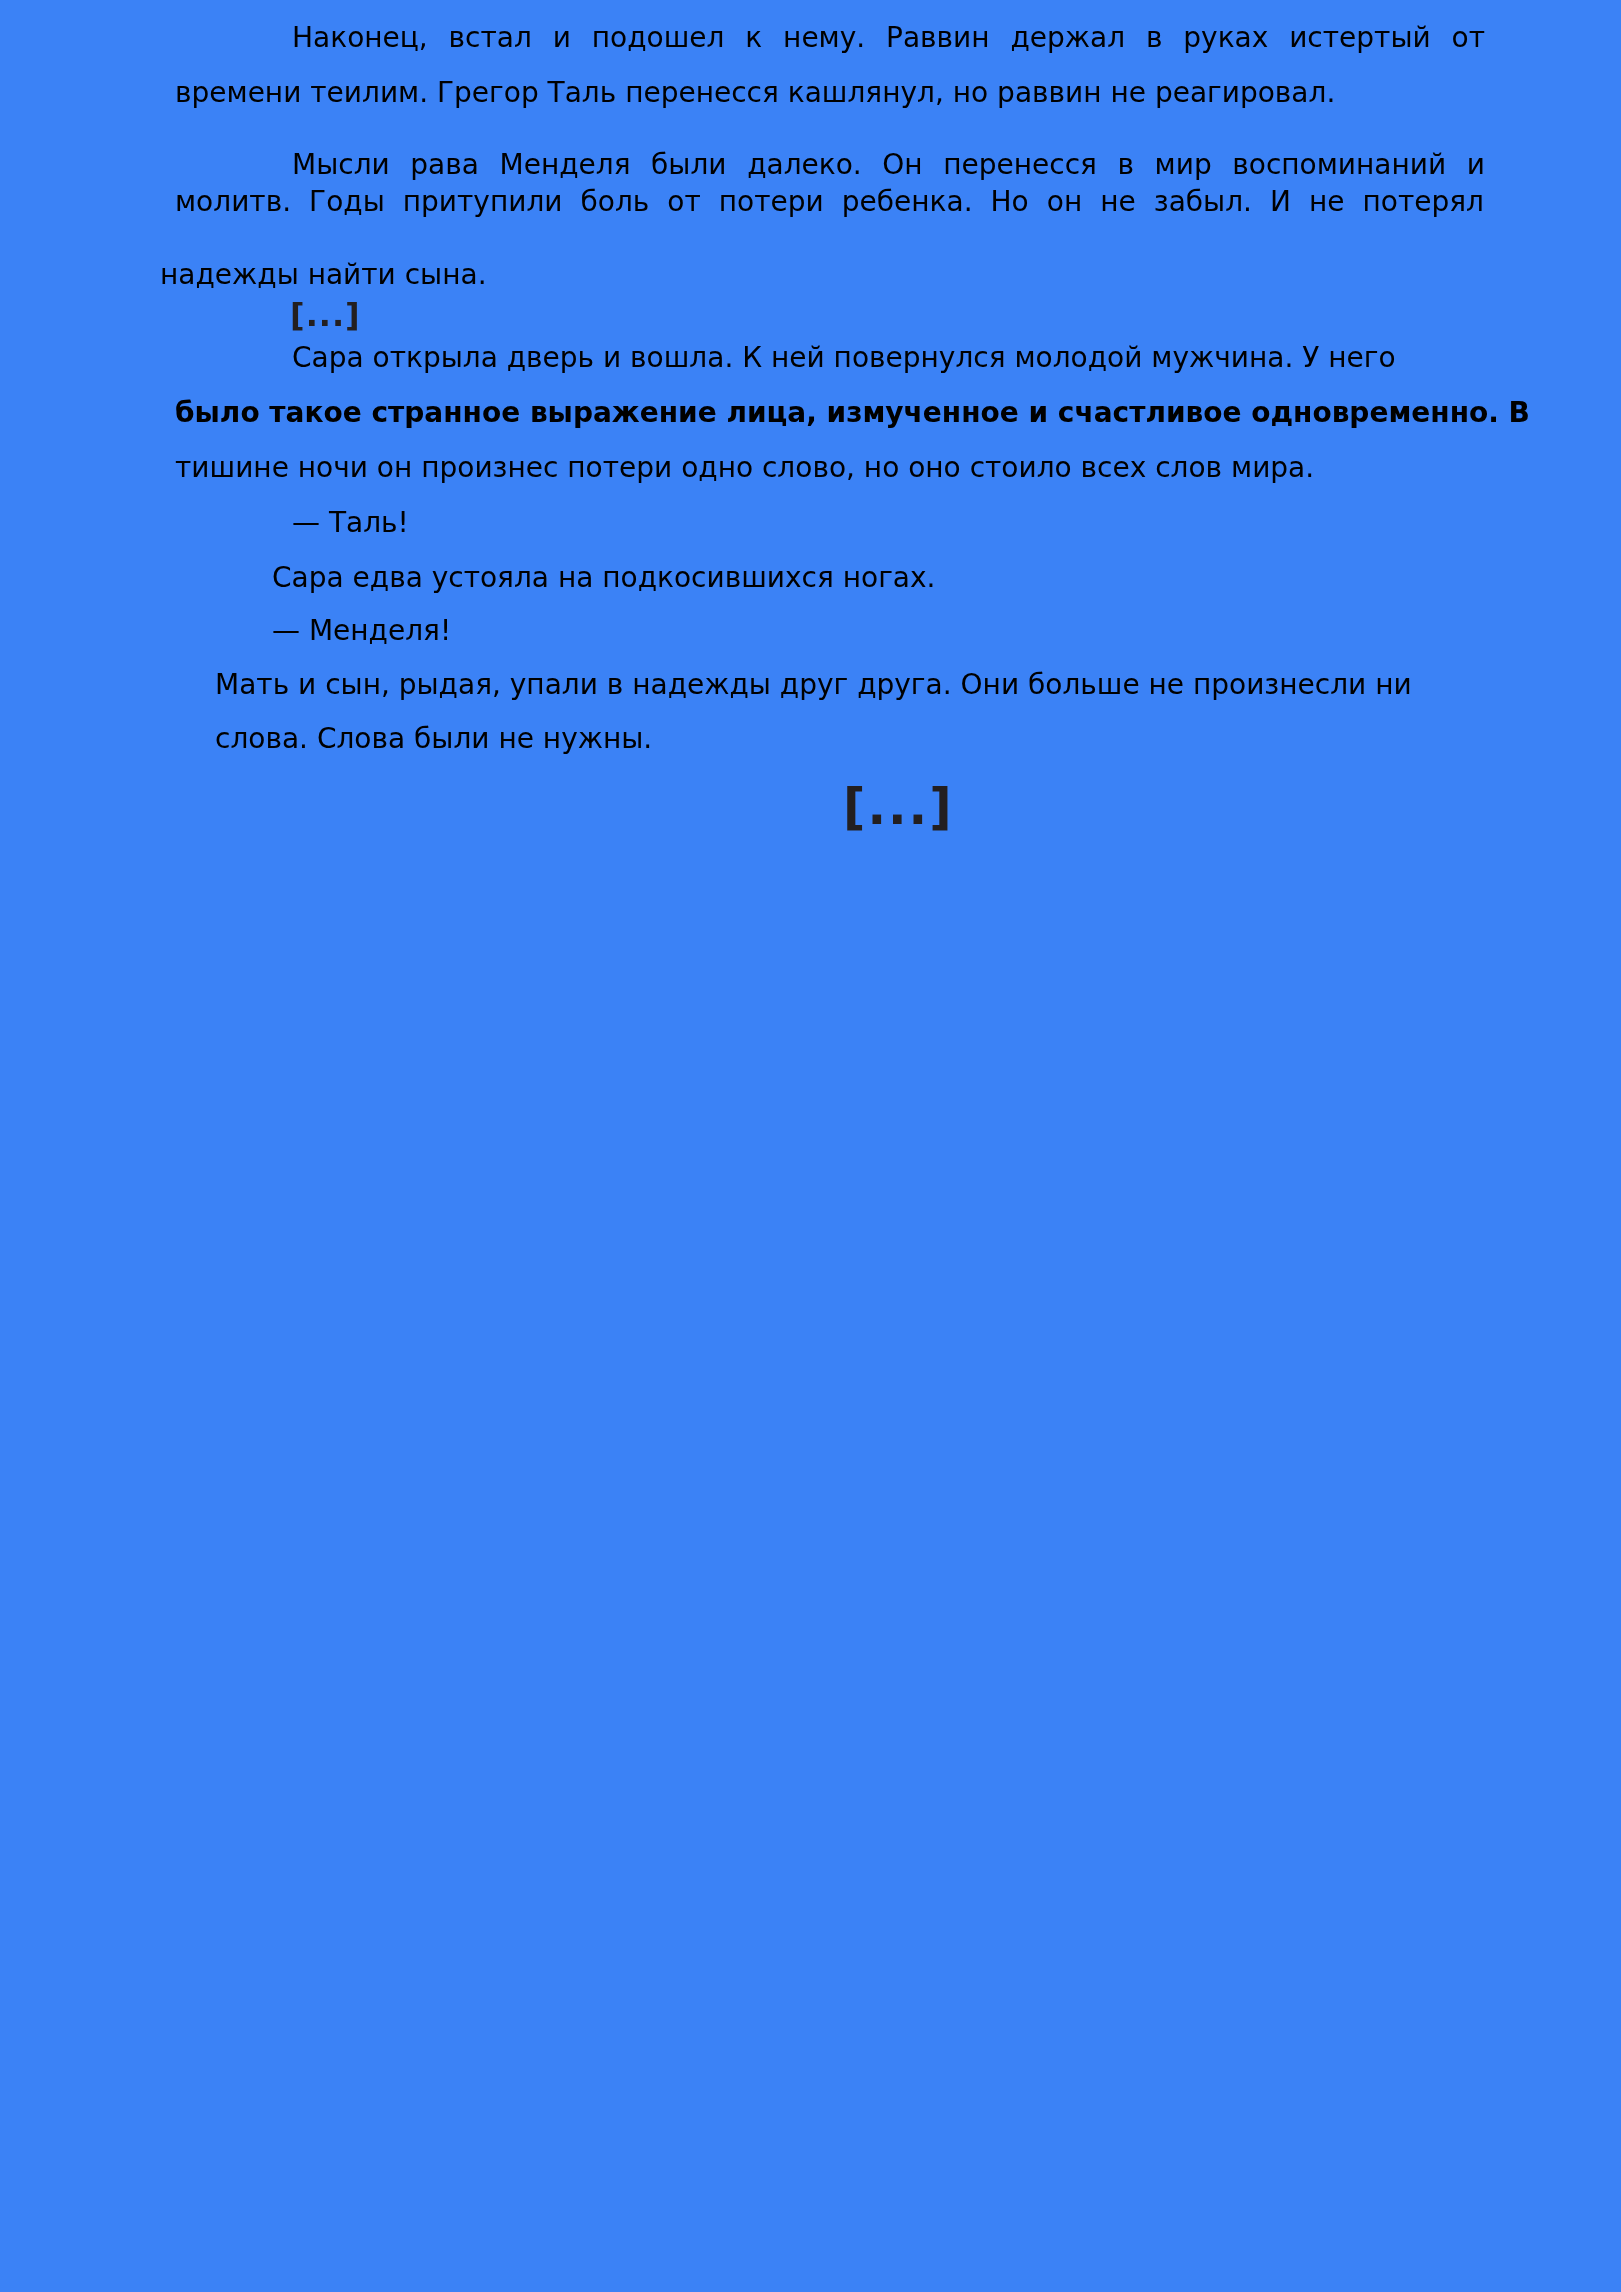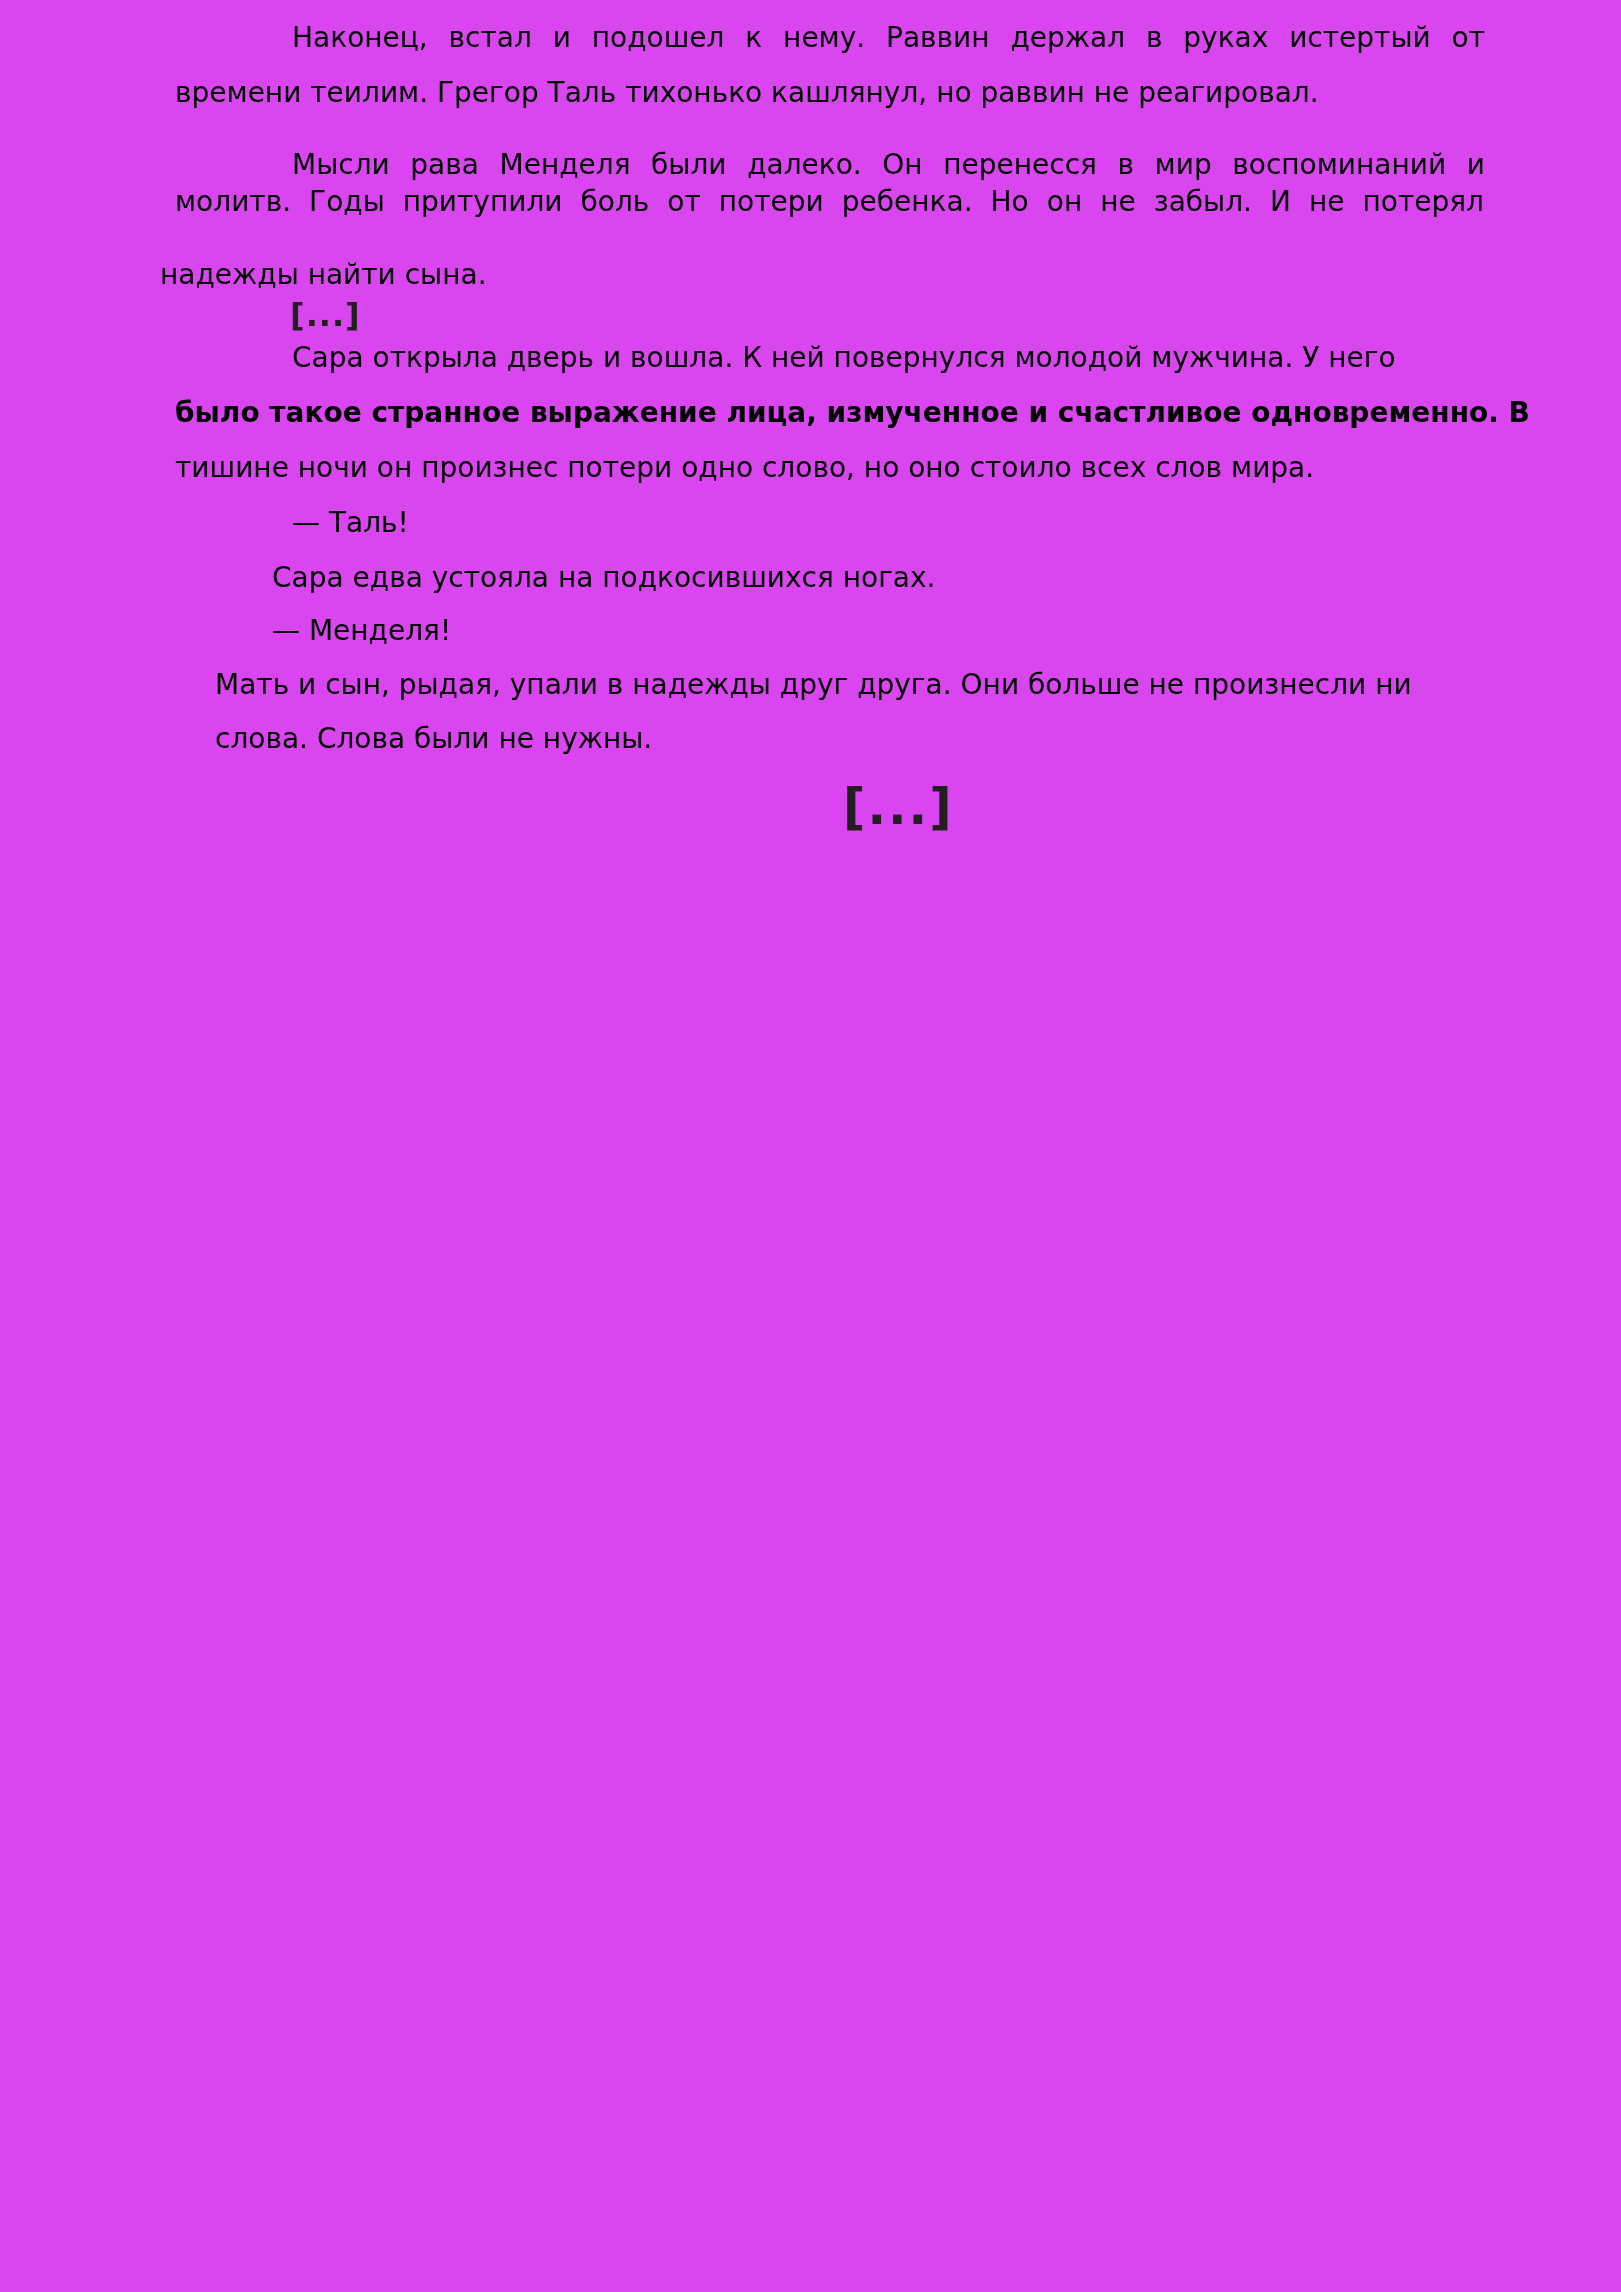--- a/index.html
+++ b/index.html
@@ -13,21 +13,21 @@
       position: relative;
       overflow: hidden;
       font-family: "DejaVu Sans", sans-serif;
       color: #000000;
     }
     .page {
       position: absolute;
       left: 0; top: 0;
       width: 1621px;
       height: 2293px;
-      background: #d946ef;
+      background: #3b82f6;
     }
     .line {
       position: absolute;
       font-size: 28px;
       line-height: 28px;
       white-space: nowrap;
       color: #000000;
     }
     .line.justify {
       white-space: normal;
@@ -54,21 +54,21 @@
       color: #231f20;
       letter-spacing: 2px;
     }
   </style>
 </head>
 <body>
 
 <div class="page">
 
   <div class="line justify" style="left:292px; top:23.5px; width:1193px;">Наконец, встал и подошел к нему. Раввин держал в руках истертый от</div>
-  <div class="line" style="left:175px; top:79px;">времени теилим. Грегор Таль тихонько кашлянул, но раввин не реагировал.</div>
+  <div class="line" style="left:175px; top:79px;">времени теилим. Грегор Таль перенесся кашлянул, но раввин не реагировал.</div>
 
   <div class="line justify" style="left:292px; top:151px; width:1193px;">Мысли рава Менделя были далеко. Он перенесся в мир воспоминаний и</div>
   <div class="line justify" style="left:175px; top:188px; width:1309px;">молитв. Годы притупили боль от потери ребенка. Но он не забыл. И не потерял</div>
   <div class="line" style="left:160px; top:243px;margin-top:18px;">надежды найти сына.</div>
 
   <div class="ellipsis-small">[...]</div>
 
   <div class="line" style="left:292px; top:344px;">Сара открыла дверь и вошла. К ней повернулся молодой мужчина. У него</div>
   <div class="line" style="left:175px; top:399px;font-weight:bold;">было такое странное выражение лица, измученное и счастливое одновременно. В</div>
   <div class="line" style="left:175px; top:454px;">тишине ночи он произнес потери одно слово, но оно стоило всех слов мира.</div>

